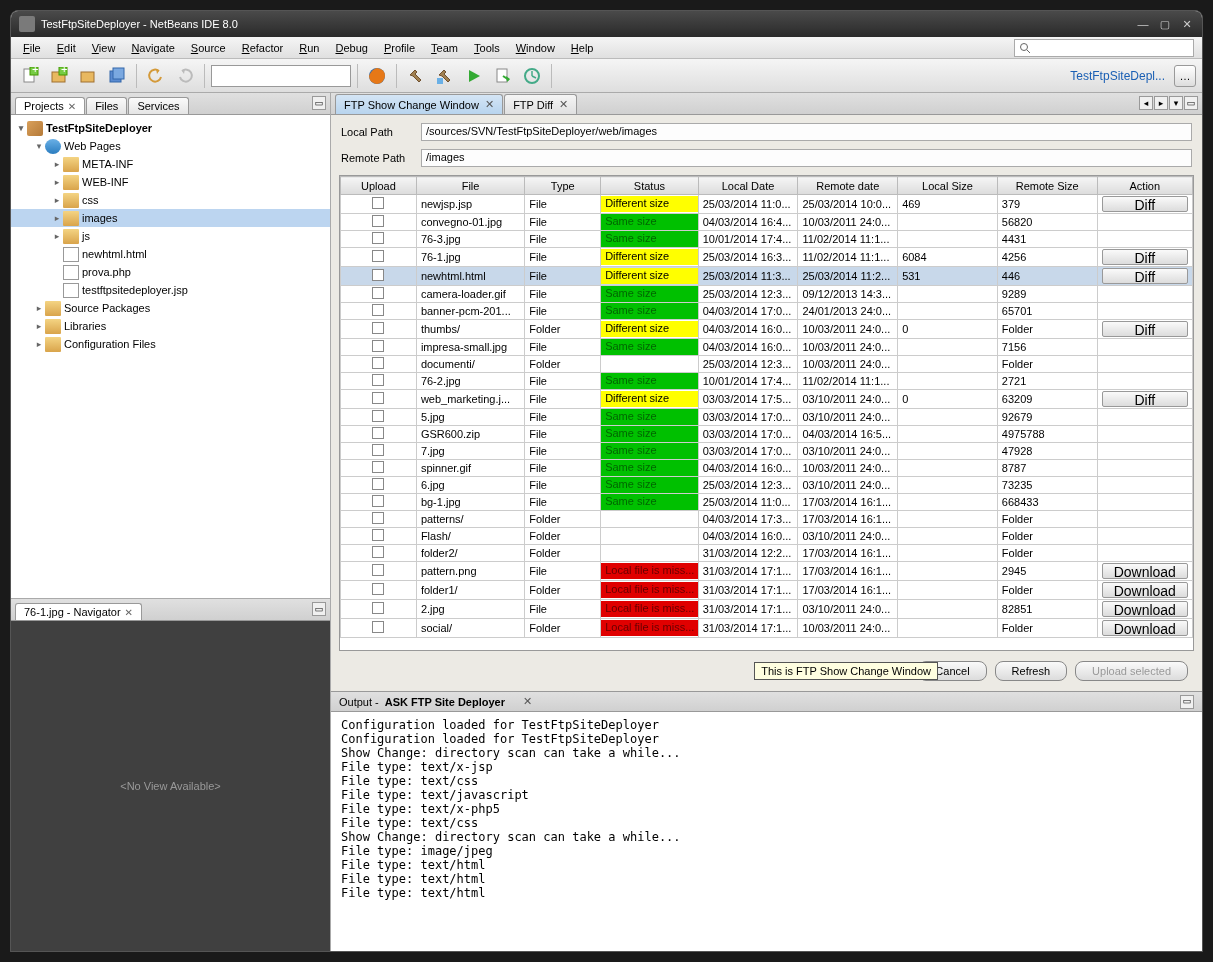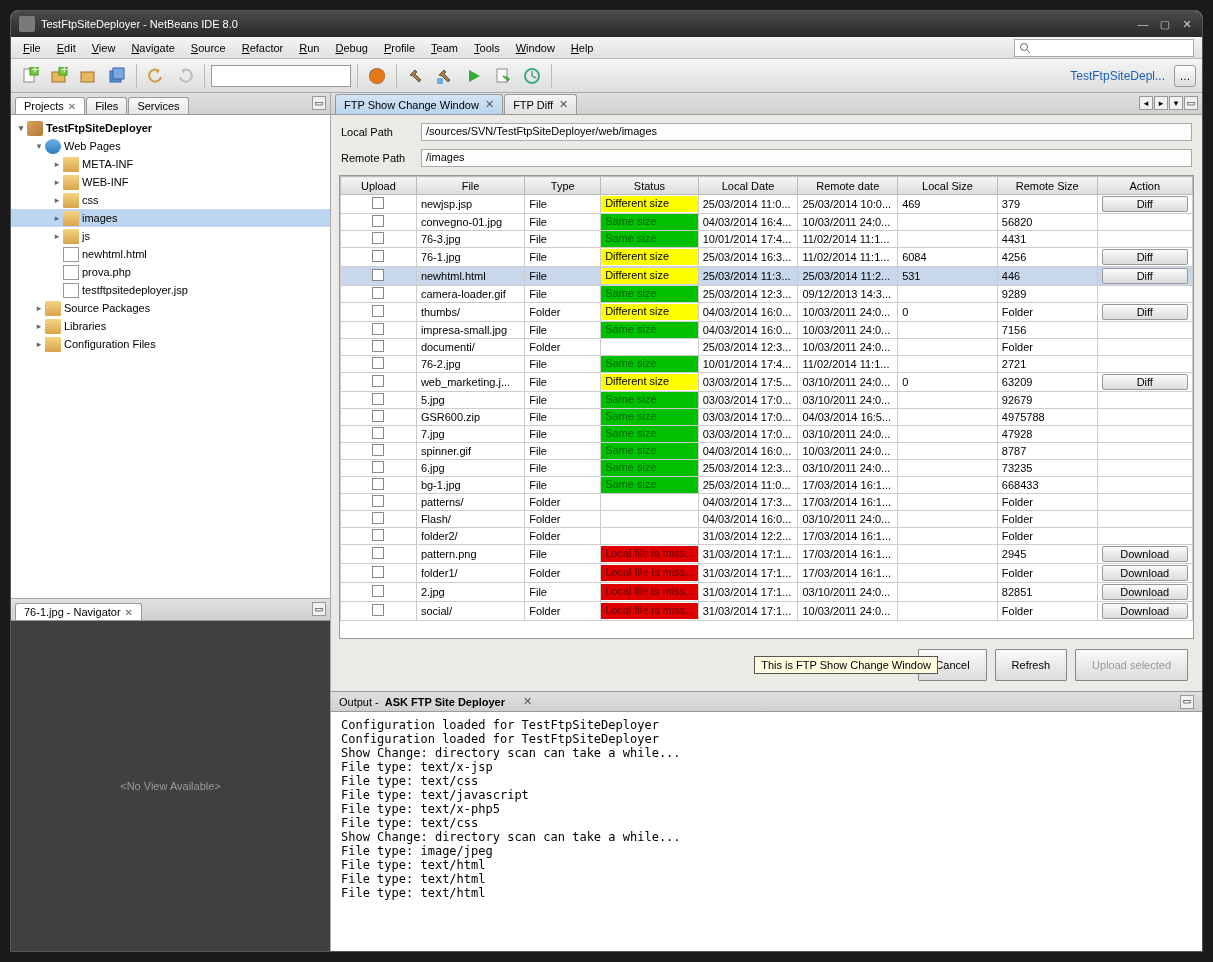--- a/index.html
+++ b/index.html
@@ -51,24 +51,24 @@
 .pathrow .val { flex:1; height:18px; border:1px solid #aaa; background:#fdfdfd; padding:1px 4px; }
 .grid { flex:1; overflow:auto; border:1px solid #999; background:#fff; margin:4px; }
 .grid table { width:100%; border-collapse:collapse; table-layout:fixed; }
 .grid th { background:linear-gradient(#f5f5f5,#dcdcdc); border:1px solid #bbb; padding:2px 4px; font-weight:normal; height:18px; position:sticky; top:0; }
 .grid td { border:1px solid #ccc; padding:1px 4px; height:16px; overflow:hidden; text-overflow:ellipsis; white-space:nowrap; font-size:11px; }
 .grid tr.selrow td { background:#c8d8ea; }
 .st-diff { background:#ffff00; }
 .st-same { background:#00c000; color:#060; }
 .st-miss { background:#e00000; color:#600;text-align:center; }
 .chk { width:12px; height:12px; border:1px solid #888; background:#fff; display:inline-block; }
-.actbtn { width:100%; height:16px; background:linear-gradient(#fafafa,#dcdcdc); border:1px solid #999; border-radius:2px; font-size:11px; cursor:pointer; }
+.actbtn { width:100%; height:16px; background:linear-gradient(#fafafa,#dcdcdc); border:1px solid #999; border-radius:2px; font-size:14px; cursor:pointer; }
 .btnrow { display:flex; justify-content:flex-end; gap:8px; padding:6px 10px; align-items:center; position:relative; }
 .btnrow .tooltip { position:absolute; right:260px; background:#fffee0; border:1px solid #555; padding:2px 6px; }
-.btnrow button { padding:9px 16px; background:linear-gradient(#fafafa,#dcdcdc); border:1px solid #888; border-radius:1px; cursor:pointer; }
+.btnrow button { padding:3px 16px; background:linear-gradient(#fafafa,#dcdcdc); border:1px solid #888; border-radius:8px; cursor:pointer; }
 .btnrow button:disabled { color:#999; }
 .output { height:260px; border-top:1px solid #999; display:flex; flex-direction:column; }
 .outtab { height:20px; background:linear-gradient(#e0e0e0,#d0d0d0); display:flex; align-items:center; padding:0 8px; border-bottom:1px solid #999; }
 .outtab .ot { display:flex; align-items:center; gap:6px; }
 .outtab .x { color:#555; }
 .outbody { flex:1; background:#fff; padding:6px 10px; font-family:Consolas,monospace; font-size:12px; white-space:pre; overflow:auto; position:relative; }
 .outmini { position:absolute; right:6px; top:2px; width:14px; height:14px; border:1px solid #999; background:#f0f0f0; font-size:9px; text-align:center; cursor:pointer; }
 svg { display:block; }
 </style>
 </head>
@@ -398,20 +398,33 @@
                     <div class="st-same" style="margin:-1px -4px;padding:1px 4px;height:16px">Same size</div>
                   </td>
                   <td>25/03/2014 12:3...</td>
                   <td>09/12/2013 14:3...</td>
                   <td></td>
                   <td>9289</td>
                   <td></td>
                 </tr>
                 <tr>
                   <td style="text-align: center;"><span class="chk"></span></td>
+                  <td>banner-pcm-201...</td>
+                  <td>File</td>
+                  <td>
+                    <div class="st-same" style="margin:-1px -4px;padding:1px 4px;height:16px">Same size</div>
+                  </td>
+                  <td>04/03/2014 17:0...</td>
+                  <td>24/01/2013 24:0...</td>
+                  <td></td>
+                  <td>65701</td>
+                  <td></td>
+                </tr>
+                <tr>
+                  <td style="text-align: center;"><span class="chk"></span></td>
                   <td>thumbs/</td>
                   <td>Folder</td>
                   <td>
                     <div class="st-diff" style="margin:-1px -4px;padding:1px 4px;height:16px">Different size</div>
                   </td>
                   <td>04/03/2014 16:0...</td>
                   <td>10/03/2011 24:0...</td>
                   <td>0</td>
                   <td>Folder</td>
                   <td><button class="actbtn">Diff</button></td>

